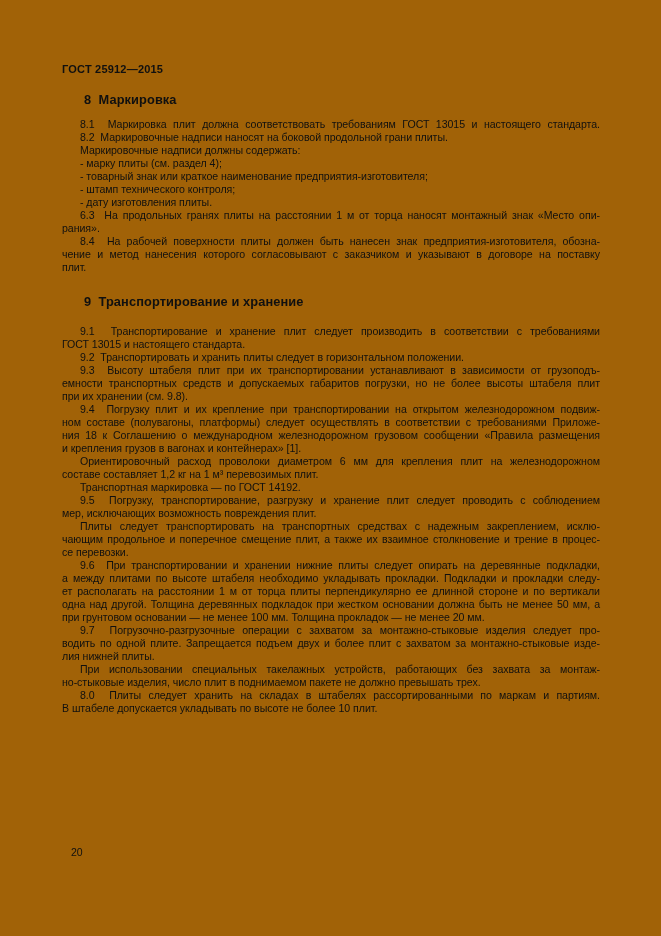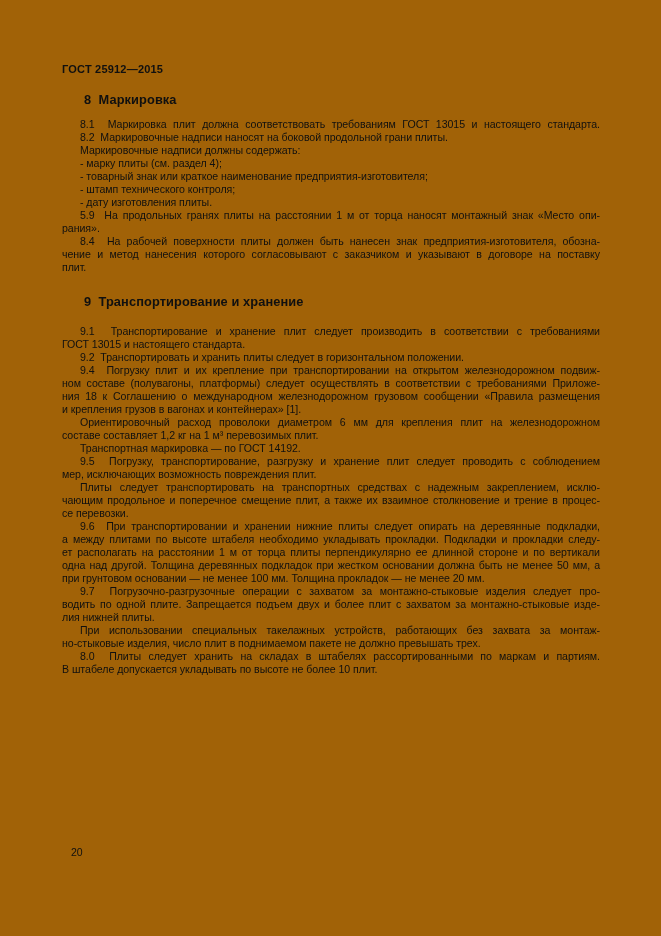--- a/index.html
+++ b/index.html
@@ -83,39 +83,44 @@
       <div class="para">
         <div class="line first para-last">- товарный знак или краткое наименование предприятия-изготовителя;</div>
       </div>
       <div class="para">
         <div class="line first para-last">- штамп технического контроля;</div>
       </div>
       <div class="para">
         <div class="line first para-last">- дату изготовления плиты.</div>
       </div>
       <div class="para">
-        <div class="line first">5.9  На продольных гранях плиты на расстоянии 1 м от торца наносят монтажный знак «Место опи-</div>
+        <div class="line first">6.3  На продольных гранях плиты на расстоянии 1 м от торца наносят монтажный знак «Место опи-</div>
         <div class="line para-last">рания».</div>
       </div>
       <div class="para">
         <div class="line first">8.4  На рабочей поверхности плиты должен быть нанесен знак предприятия-изготовителя, обозна-</div>
         <div class="line">чение и метод нанесения которого согласовывают с заказчиком и указывают в договоре на поставку</div>
         <div class="line para-last">плит.</div>
       </div>
     </div>
 
   <div class="section-heading" id="heading-9">9  Транспортирование и хранение</div>
 
   <div class="section-body" id="body-9">
       <div class="para">
         <div class="line first">9.1  Транспортирование и хранение плит следует производить в соответствии с требованиями</div>
         <div class="line para-last">ГОСТ 13015 и настоящего стандарта.</div>
       </div>
       <div class="para">
         <div class="line first para-last">9.2  Транспортировать и хранить плиты следует в горизонтальном положении.</div>
+      </div>
+      <div class="para">
+        <div class="line first">9.3  Высоту штабеля плит при их транспортировании устанавливают в зависимости от грузоподъ-</div>
+        <div class="line">емности транспортных средств и допускаемых габаритов погрузки, но не более высоты штабеля плит</div>
+        <div class="line para-last">при их хранении (см. 9.8).</div>
       </div>
       <div class="para">
         <div class="line first">9.4  Погрузку плит и их крепление при транспортировании на открытом железнодорожном подвиж-</div>
         <div class="line">ном составе (полувагоны, платформы) следует осуществлять в соответствии с требованиями Приложе-</div>
         <div class="line">ния 18 к Соглашению о международном железнодорожном грузовом сообщении «Правила размещения</div>
         <div class="line para-last">и крепления грузов в вагонах и контейнерах» [1].</div>
       </div>
       <div class="para">
         <div class="line first">Ориентировочный расход проволоки диаметром 6 мм для крепления плит на железнодорожном</div>
         <div class="line para-last">составе составляет 1,2 кг на 1 м³ перевозимых плит.</div>

